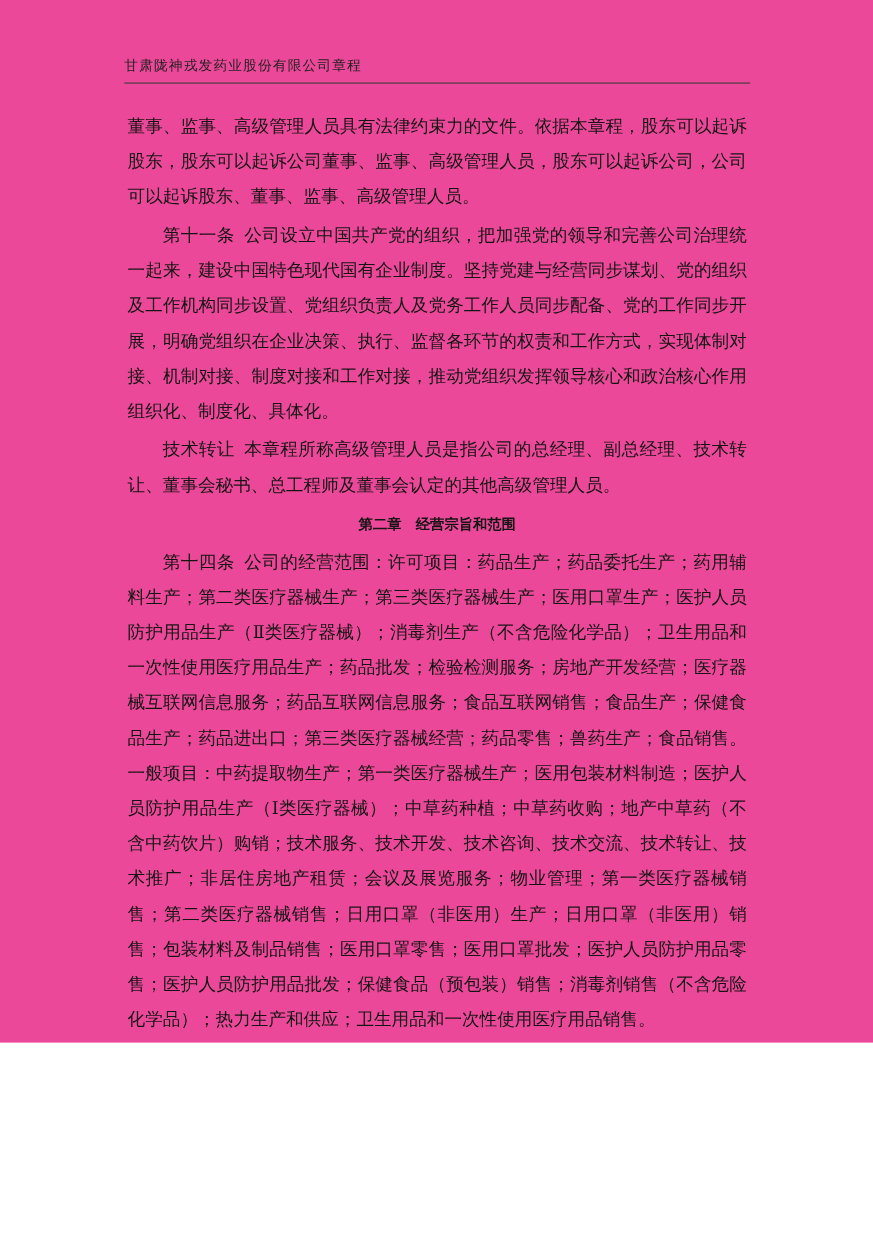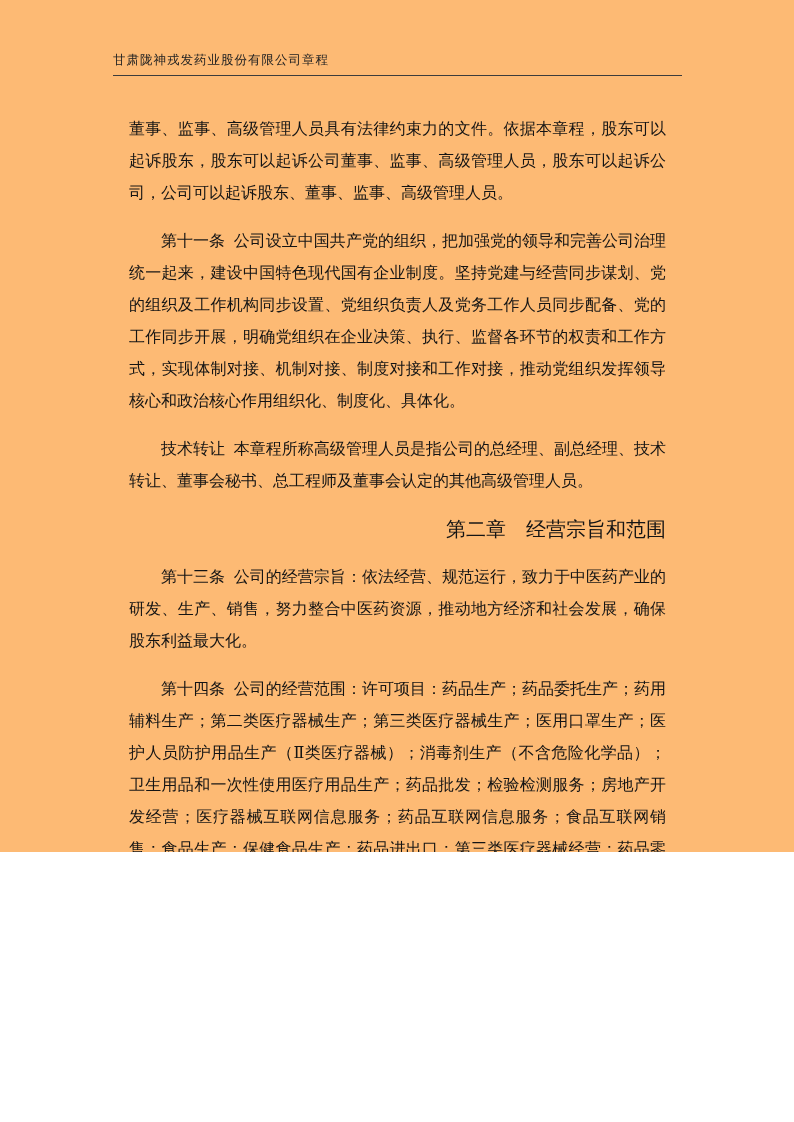--- a/index.html
+++ b/index.html
@@ -3,22 +3,22 @@
 <meta charset="utf-8">
 <style>
   html, body {
     margin: 0;
     padding: 0;
     background: #ffffff;
   }
   .page {
     position: relative;
     width: 794px;
-    height: 852px;
-    background: #fdba74;
+    height: 948px;
+    background: #ec4899;
     margin: 0 auto;
     font-family: "Liberation Serif", "DejaVu Serif", serif;
     color: #141414;
     overflow: hidden;
   }
   .doc-header {
     position: absolute;
     top: 52px;
     left: 113px;
     width: 569px;
@@ -32,36 +32,36 @@
     position: absolute;
     top: 97px;
     left: 113px;
     width: 569px;
     font-size: 16px;
     line-height: 32px;
     text-align: justify;
     text-justify: inter-ideograph;
   }
   p.para {
-    margin: 16px;
+    margin: 3px;
     padding: 0;
   }
   p.indent {
     text-indent: 2em;
   }
   .article-label {
     font-weight: normal;
     margin-right: 0.55em;
   }
   .chapter-heading {
     margin: 7px 0 9px 0;
-    text-align: right;
+    text-align: center;
     text-indent: 0;
-    font-weight: normal;
-    font-size: 20px;
+    font-weight: bold;
+    font-size: 13px;
   }
   .page-number {
     position: absolute;
     top: 1034px;
     left: 0;
     width: 100%;
     text-align: center;
     font-size: 13px;
     color: #222222;
   }
@@ -78,21 +78,20 @@
   <div class="doc-body">
 
     <p class="para"><span>董事、监事、高级管理人员具有法律约束力的文件。依据本章程，股东可以起诉股东，股东可以起诉公司董事、监事、高级管理人员，股东可以起诉公司，公司可以起诉股东、董事、监事、高级管理人员。</span></p>
 
     <p class="para indent"><b class="article-label">第十一条</b><span>公司设立中国共产党的组织，把加强党的领导和完善公司治理统一起来，建设中国特色现代国有企业制度。坚持党建与经营同步谋划、党的组织及工作机构同步设置、党组织负责人及党务工作人员同步配备、党的工作同步开展，明确党组织在企业决策、执行、监督各环节的权责和工作方式，实现体制对接、机制对接、制度对接和工作对接，推动党组织发挥领导核心和政治核心作用组织化、制度化、具体化。</span></p>
 
     <p class="para indent"><b class="article-label">技术转让</b><span>本章程所称高级管理人员是指公司的总经理、副总经理、技术转让、董事会秘书、总工程师及董事会认定的其他高级管理人员。</span></p>
 
     <p class="para chapter-heading">第二章　经营宗旨和范围</p>
 
-    <p class="para indent"><b class="article-label">第十三条</b><span>公司的经营宗旨：依法经营、规范运行，致力于中医药产业的研发、生产、销售，努力整合中医药资源，推动地方经济和社会发展，确保股东利益最大化。</span></p>
 
     <p class="para indent"><b class="article-label">第十四条</b><span>公司的经营范围：许可项目：药品生产；药品委托生产；药用辅料生产；第二类医疗器械生产；第三类医疗器械生产；医用口罩生产；医护人员防护用品生产（Ⅱ类医疗器械）；消毒剂生产（不含危险化学品）；卫生用品和一次性使用医疗用品生产；药品批发；检验检测服务；房地产开发经营；医疗器械互联网信息服务；药品互联网信息服务；食品互联网销售；食品生产；保健食品生产；药品进出口；第三类医疗器械经营；药品零售；兽药生产；食品销售。一般项目：中药提取物生产；第一类医疗器械生产；医用包装材料制造；医护人员防护用品生产（Ⅰ类医疗器械）；中草药种植；中草药收购；地产中草药（不含中药饮片）购销；技术服务、技术开发、技术咨询、技术交流、技术转让、技术推广；非居住房地产租赁；会议及展览服务；物业管理；第一类医疗器械销售；第二类医疗器械销售；日用口罩（非医用）生产；日用口罩（非医用）销售；包装材料及制品销售；医用口罩零售；医用口罩批发；医护人员防护用品零售；医护人员防护用品批发；保健食品（预包装）销售；消毒剂销售（不含危险化学品）；热力生产和供应；卫生用品和一次性使用医疗用品销售。</span></p>
 
   </div>
 
   <div class="page-number">2</div>
 
 </div>
 
 </body></html>

